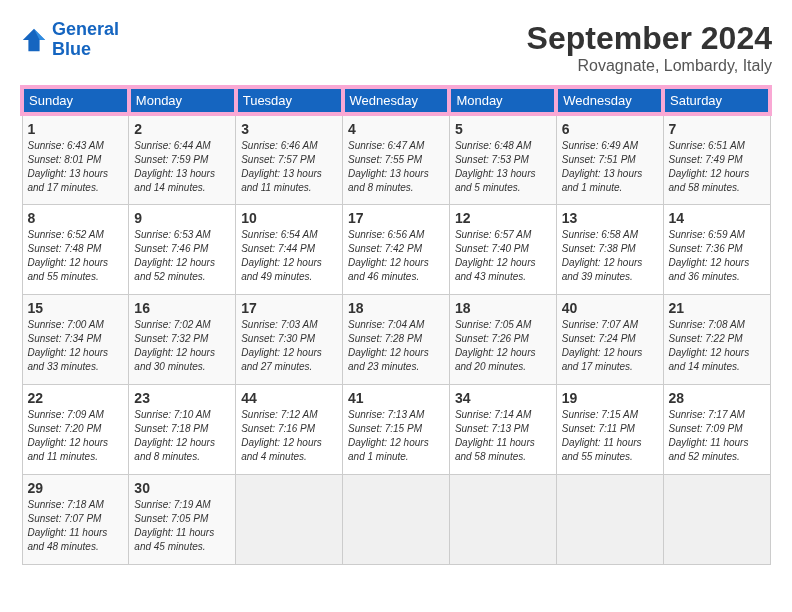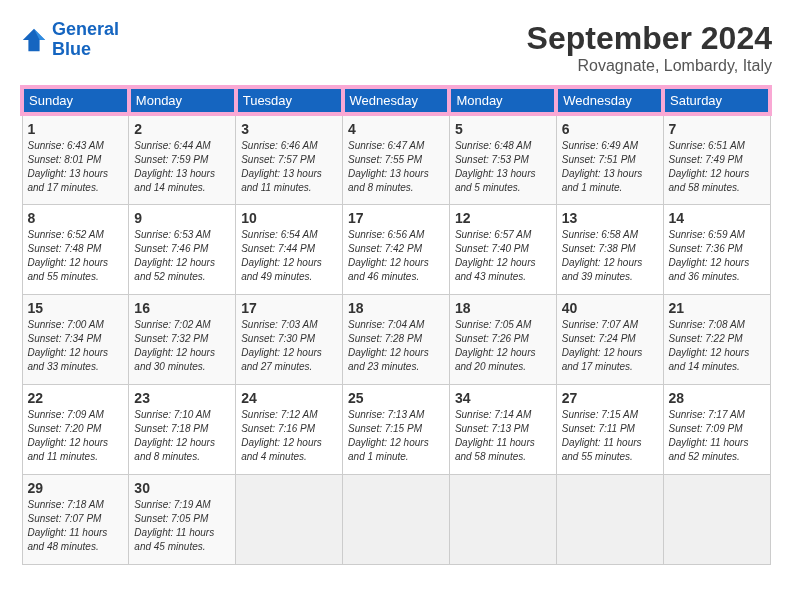--- a/index.html
+++ b/index.html
@@ -306,45 +306,45 @@
         </td>
         <td>
           <span class="day-num">23</span>
           <div class="day-info">
             Sunrise: 7:10 AM<br>
             Sunset: 7:18 PM<br>
             Daylight: 12 hours and 8 minutes.
           </div>
         </td>
         <td>
-          <span class="day-num">24</span>
+          <span class="day-num">44</span>
           <div class="day-info">
             Sunrise: 7:12 AM<br>
             Sunset: 7:16 PM<br>
             Daylight: 12 hours and 4 minutes.
           </div>
         </td>
         <td>
-          <span class="day-num">25</span>
+          <span class="day-num">41</span>
           <div class="day-info">
             Sunrise: 7:13 AM<br>
             Sunset: 7:15 PM<br>
             Daylight: 12 hours and 1 minute.
           </div>
         </td>
         <td>
           <span class="day-num">34</span>
           <div class="day-info">
             Sunrise: 7:14 AM<br>
             Sunset: 7:13 PM<br>
             Daylight: 11 hours and 58 minutes.
           </div>
         </td>
         <td>
-          <span class="day-num">27</span>
+          <span class="day-num">19</span>
           <div class="day-info">
             Sunrise: 7:15 AM<br>
             Sunset: 7:11 PM<br>
             Daylight: 11 hours and 55 minutes.
           </div>
         </td>
         <td>
           <span class="day-num">28</span>
           <div class="day-info">
             Sunrise: 7:17 AM<br>

